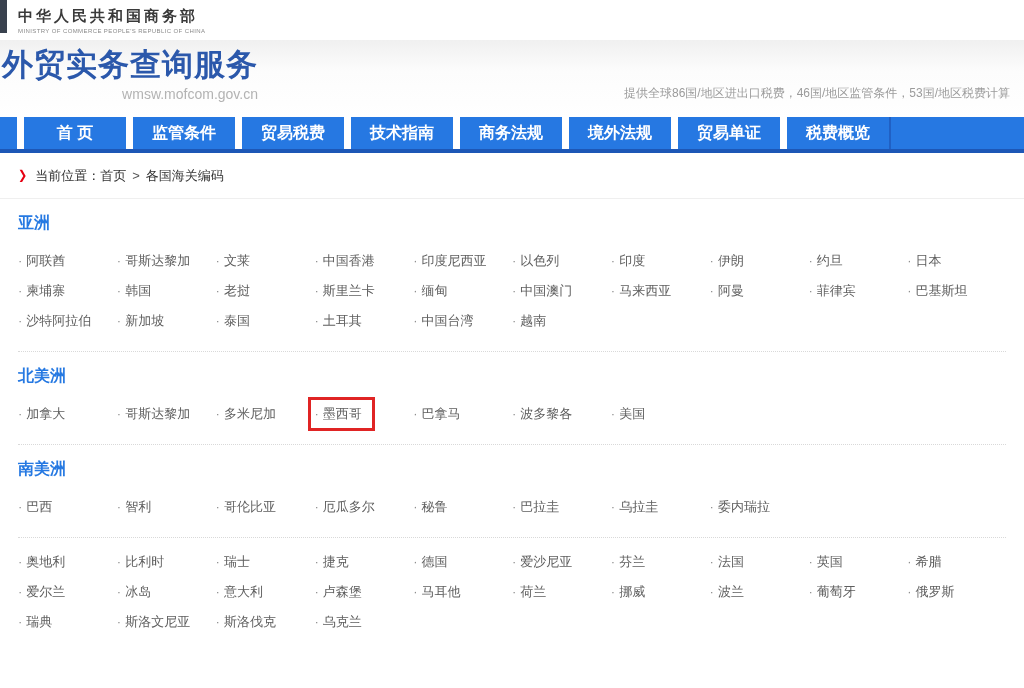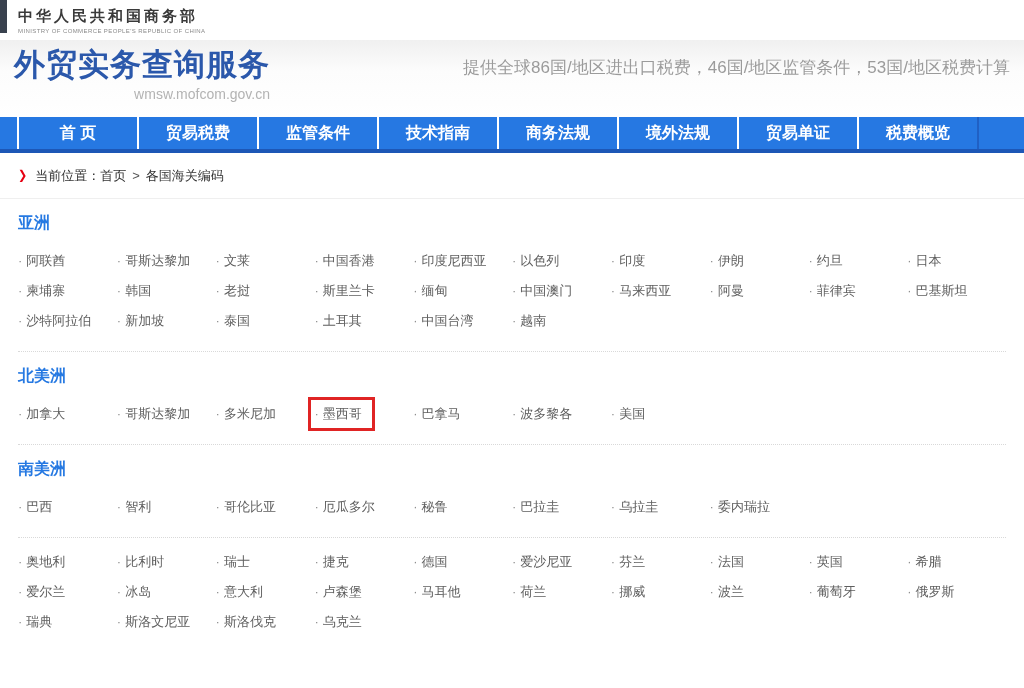--- a/index.html
+++ b/index.html
@@ -6,33 +6,33 @@
   html,body { width:1024px; height:688px; overflow:hidden; background:#fff;
     font-family:"Liberation Sans","DejaVu Sans",sans-serif; }
 
   
   .top-header { position:relative; height:40px; background:#fff; padding:7px 0 12px 18px; }
   .logo-edge { position:absolute; left:0; top:0; width:7px; height:33px; background:#39414e; }
   .logo-cn { font-size:15px; font-weight:bold; color:#3a3a3a; letter-spacing:3px; }
   .logo-en { font-size:6px; color:#8a8a8a; letter-spacing:0.4px; margin-top:2px; }
 
   
-  .banner { position:relative; height:77px; padding:6px 0 0 14px;
+  .banner { position:relative; height:77px; padding:6px 0 0 2px;
     background:linear-gradient(180deg,#f0f0f0 0%,#fcfcfc 40%,#ffffff 100%); }
   .banner-left { display:inline-block; }
   .site-title { font-size:31px; font-weight:bold; color:#2b58ab; letter-spacing:1px; line-height:1.25; }
   .site-url { font-size:14px; color:#b3b3b3; text-align:right; margin-top:1px; }
-  .tagline { position:absolute; right:14px; top:16px; font-size:17px; color:#9b9b9b; }
+  .tagline { position:absolute; right:14px; top:45px; font-size:12px; color:#9b9b9b; }
 
   
   .nav { display:flex; height:36px; background:#2678e2; padding-left:17px;
     border-bottom:4px solid #1d57b6; }
-  .nav-item { width:120px; display:flex; align-items:center; justify-content:center;
+  .nav-item { width:109px; display:flex; align-items:center; justify-content:center;
     color:#fff; font-size:16px; font-weight:bold; text-decoration:none;
-    border-left:2px solid #ffffff; cursor:pointer; }
+    border-left:7px solid #ffffff; cursor:pointer; }
   .nav-fill { flex:1; border-left:2px solid #2060c4; }
 
   
   .breadcrumb { display:flex; align-items:center; height:46px; padding:0 18px;
     font-size:13px; color:#333; border-bottom:1px solid #efefef; }
   .crumb-arrow { color:#e60012; font-size:11px; font-weight:bold; margin-right:8px; transform:scaleY(1.1); }
   .crumb-home { color:#333; text-decoration:none; cursor:pointer; }
   .crumb-sep { margin:0 6px; color:#555; }
 
   
@@ -61,22 +61,22 @@
 <div class="banner">
   <div class="banner-left">
     <div class="site-title">外贸实务查询服务</div>
     <div class="site-url">wmsw.mofcom.gov.cn</div>
   </div>
   <div class="tagline">提供全球86国/地区进出口税费，46国/地区监管条件，53国/地区税费计算</div>
 </div>
 
 <nav class="nav">
     <a class="nav-item">首 页</a>
+    <a class="nav-item">监管条件</a>
     <a class="nav-item">贸易税费</a>
-    <a class="nav-item">监管条件</a>
     <a class="nav-item">技术指南</a>
     <a class="nav-item">商务法规</a>
     <a class="nav-item">境外法规</a>
     <a class="nav-item">贸易单证</a>
     <a class="nav-item">税费概览</a>
     <div class="nav-fill"></div>
   </nav>
 
 <div class="breadcrumb">
   <span class="crumb-arrow">❯</span>

